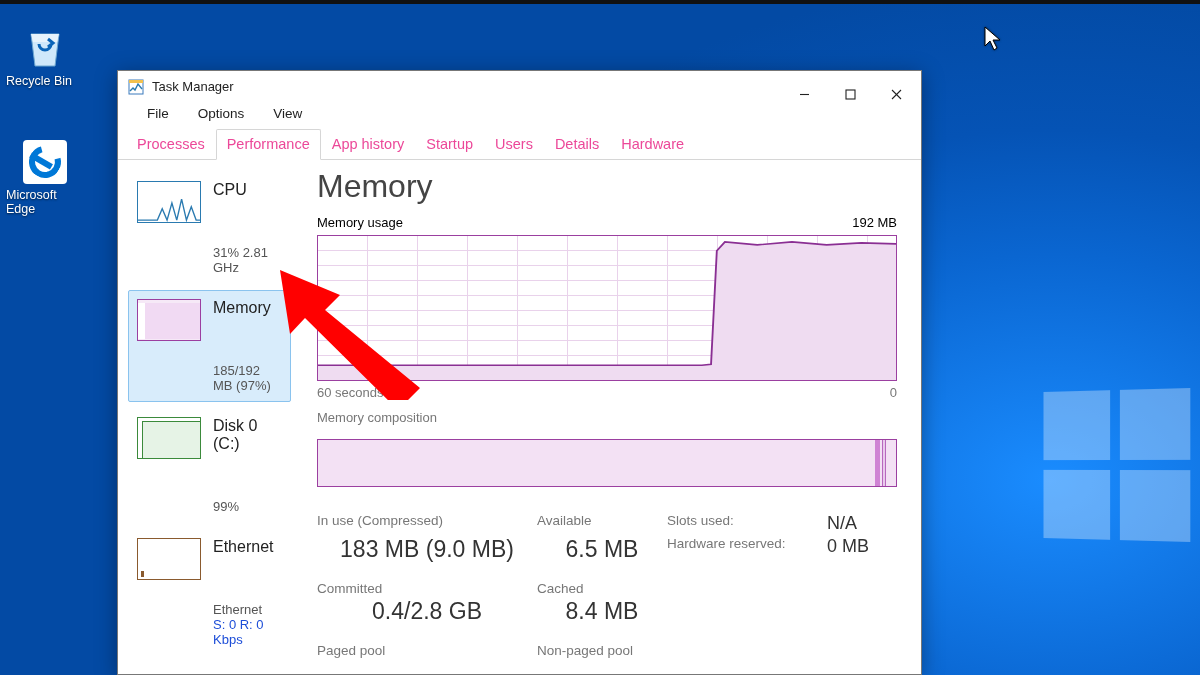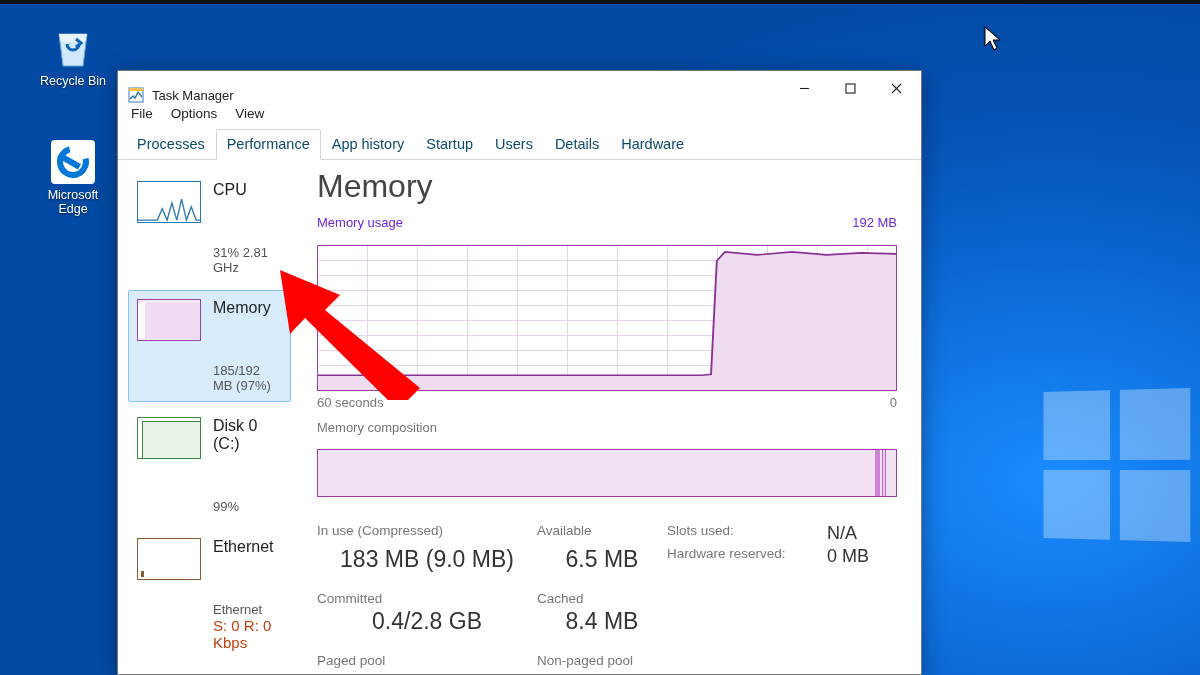--- a/index.html
+++ b/index.html
@@ -4,22 +4,22 @@
 <style>
   * { box-sizing: border-box; margin: 0; padding: 0; font-family: "Segoe UI", Tahoma, sans-serif; }
   body {
     width: 1200px; height: 675px; overflow: hidden;
     background: radial-gradient(ellipse 700px 500px at 1050px 480px, #1a8cff 0%, #0a66d1 45%, #0553b5 70%, #034aa4 100%);
     position: relative;
   }
   .topbar { position:absolute; top:0; left:0; width:100%; height:4px; background:#111; }
 
   
-  .desktop-icon { position:absolute; width:78px; text-align:center; color:#fff; font-size:12.5px;
-    text-shadow:0 1px 2px rgba(0,0,0,.6); cursor:default;margin-left:28px; }
+  .desktop-icon { position:absolute; width:78px; color:#fff; font-size:12.5px;
+    text-shadow:0 1px 2px rgba(0,0,0,.6); cursor:default; }
   .desktop-icon .ico { width:48px; height:48px; margin:0 auto 4px; }
   .recycle-bin-ico { position:relative; }
   .recycle-bin-ico svg { width:48px; height:48px; }
   .edge-ico { width:44px; height:44px; margin:0 auto 4px; border-radius:4px; background:#fff;
     display:flex; align-items:center; justify-content:center; }
   .edge-ico .e { width:32px; height:32px; border:6px solid #0078d7; border-radius:50%;
     border-top-color:transparent; transform:rotate(30deg); position:relative; }
   .edge-ico .e::after { content:""; position:absolute; top:8px; left:-6px; width:24px; height:6px;
     background:#0078d7; }
 
@@ -31,33 +31,33 @@
 
   
   .cursor { position:absolute; left:984px; top:26px; width:18px; height:26px; }
   .cursor svg { width:100%; height:100%; filter:drop-shadow(0 0 1px rgba(0,0,0,.5)); }
 
   
   .window { position:absolute; left:117px; top:70px; width:805px; height:605px;
     background:#fff; border:1px solid #777; box-shadow:0 4px 20px rgba(0,0,0,.35);
     display:flex; flex-direction:column; overflow:hidden; }
 
-  .titlebar { display:flex; align-items:flex-end; height:32px; padding:0 2px 0 10px; }
+  .titlebar { display:flex; align-items:flex-start; height:32px; padding:8px 2px 0 10px; }
   .titlebar .app-icon { width:16px; height:16px; margin-right:8px; }
   .titlebar .app-icon svg { width:16px; height:16px; }
   .titlebar .title { font-size:13px; color:#222; }
   .titlebar .spacer { flex:1; }
   .winbtn { width:46px; height:30px; display:flex; align-items:center; justify-content:center;
     color:#222; font-size:14px; }
   .winbtn svg { width:11px; height:11px; stroke:#222; stroke-width:1.1; fill:none; }
 
-  .menubar { display:flex; gap:0; padding:0 4px 4px; font-size:13.5px; color:#222; }
+  .menubar { display:flex; gap:11px; padding:0 20px 4px; font-size:13.5px; color:#222; }
   .menubar span { padding:3px 9px; }
 
-  .tabs { display:flex; padding:0 8px; border-bottom:1px solid #d6d6d6; font-size:14.5px; color:#0c4a6e; }
+  .tabs { display:flex; padding:0 8px; border-bottom:1px solid #d6d6d6; font-size:14.5px; color:#ec4899; }
   .tab { padding:6px 10px 7px; border:1px solid transparent; position:relative; top:1px; }
   .tab.active { background:#fff; border:1px solid #d6d6d6; border-bottom:1px solid #fff;
     border-radius:2px 2px 0 0; }
 
   .content { flex:1; display:flex; overflow:hidden; }
 
   
   .sidebar { width:245px; padding:12px 0 0 10px; }
   .side-item { display:flex; gap:12px; padding:8px 8px; border:1px solid transparent;
     border-radius:2px; margin-bottom:6px; margin-right:6px; }
@@ -71,27 +71,27 @@
   .thumb .cpu-line { position:absolute; left:0; bottom:0; width:100%; height:100%; }
   .thumb .mem-fill { position:absolute; right:0; top:3px; width:56px; height:36px;
     border-left:1px solid #9b3fa0; background:linear-gradient(#f1daf3,#f1daf3); }
   .thumb .mem-fill::before { content:""; position:absolute; left:-8px; top:0; width:8px; height:36px;
     background:#fff; }
   .thumb .disk-fill { position:absolute; left:4px; top:3px; right:0; bottom:0;
     border-left:1px solid #3b8a3b; border-top:1px solid #3b8a3b; background:#e6f3e6; }
   .thumb .eth-line { position:absolute; left:3px; bottom:2px; width:3px; height:6px; background:#8a5a2e; }
   .side-text .t1 { font-size:16px; color:#222; }
   .side-text .t2 { font-size:13px; color:#555;margin-top:46px; }
-  .side-text .t3 { font-size:15px; color:#c2410c; }
+  .side-text .t3 { font-size:13px; color:#1d4ed8; }
 
   
   .main { flex:1; padding:8px 24px 0 20px; color:#333; }
   .main h1 { font-size:32px; font-weight:400; color:#444; margin-bottom:10px; }
-  .chart-head { display:flex; justify-content:space-between; font-size:13px; color:#6d28d9;
-    margin-bottom:15px; }
+  .chart-head { display:flex; justify-content:space-between; font-size:13px; color:#000000;
+    margin-bottom:5px; }
   .chart { height:146px; border:1px solid #9b3fa0; position:relative; background:
     repeating-linear-gradient(to right, transparent 0 49px, #e9d2eb 49px 50px),
     repeating-linear-gradient(to bottom, transparent 0 14px, #e9d2eb 14px 15px);
     overflow:hidden; }
   .chart svg { position:absolute; inset:0; width:100%; height:100%; }
   .chart-foot { display:flex; justify-content:space-between; font-size:13px; color:#777;
     margin:4px 0 10px; }
 
   .comp-head { font-size:13px; color:#777; margin-bottom:14px; }
   .comp-bar { height:48px; border:1px solid #9b3fa0; background:#f3e1f4; position:relative; }

